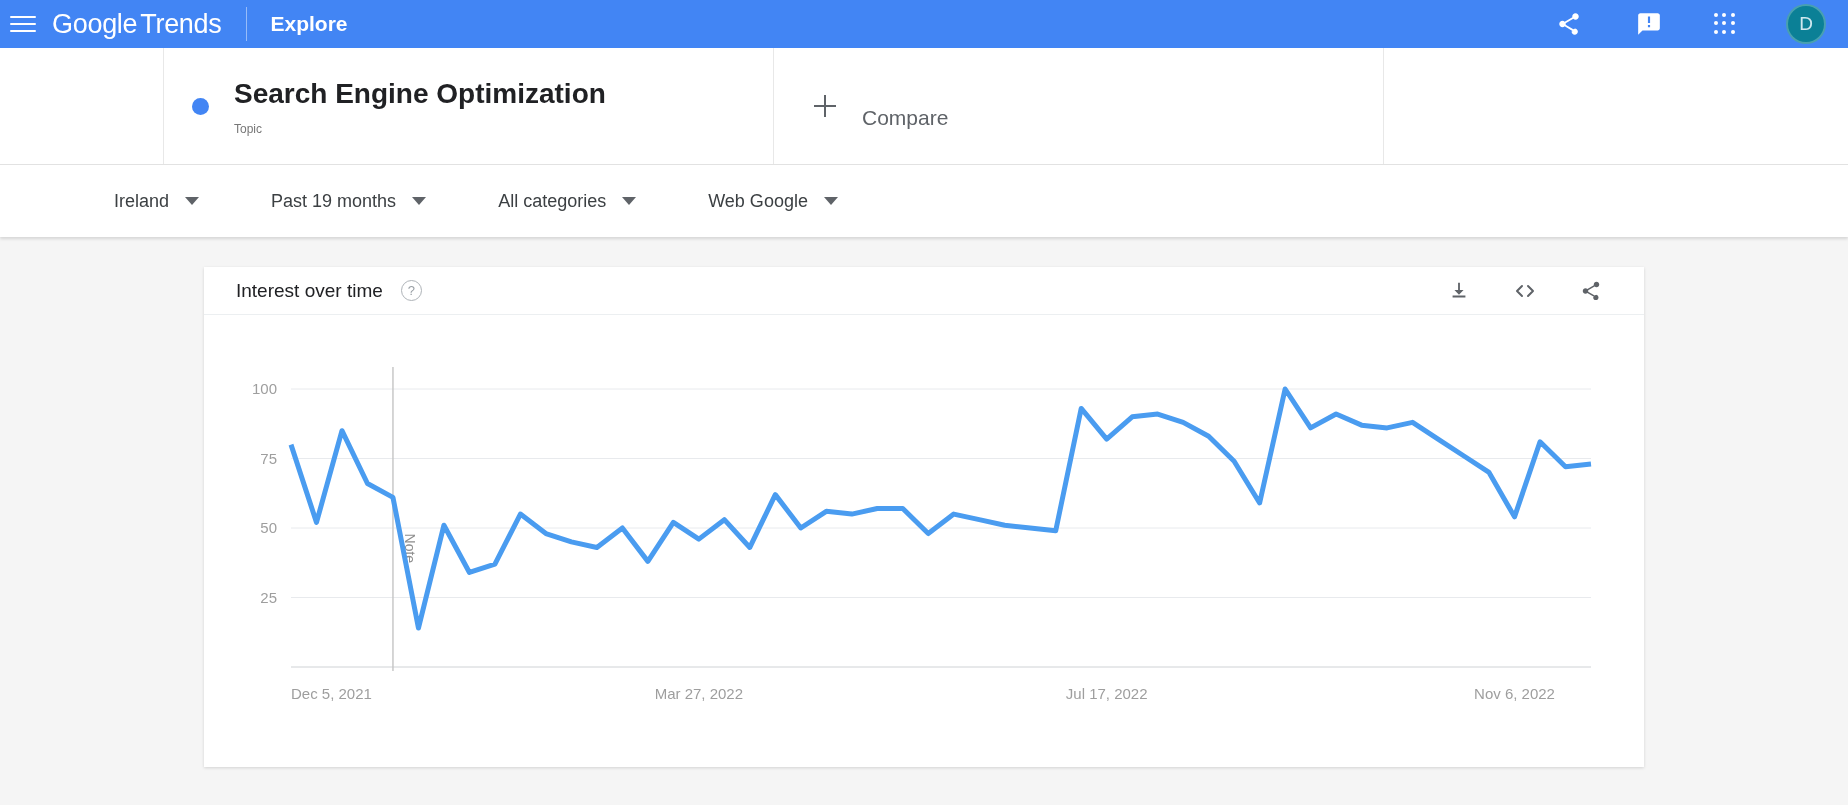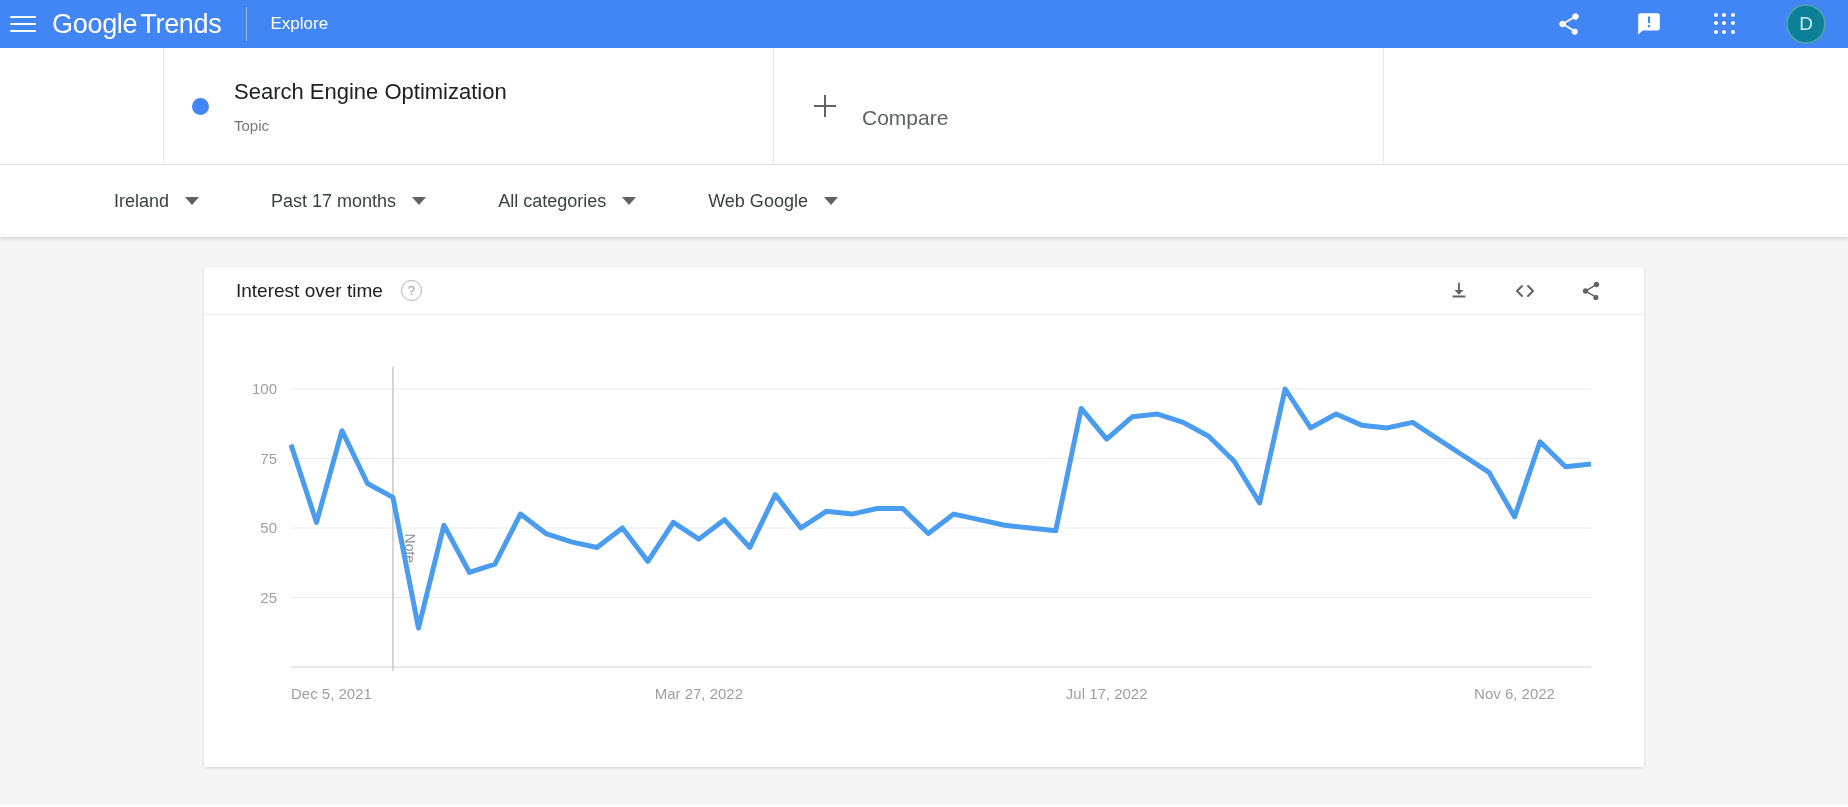--- a/index.html
+++ b/index.html
@@ -27,21 +27,21 @@
   .brand {
     font-size:27px; color:#fff; letter-spacing:-0.3px;
     display:flex; align-items:flex-start; white-space:nowrap;
   }
   .brand .g { font-weight:500; }
   .brand .t { font-weight:400; margin-left:3px; }
   .divider-v {
     width:1px; height:34px; background:rgba(255,255,255,.45);
     margin:0 24px;
   }
-  .explore { font-size:17px; color:#fff; font-weight:400; cursor:pointer; }
+  .explore { font-size:21px; color:#fff; font-weight:700; cursor:pointer; }
   .appbar-right {
     margin-left:auto; display:flex; align-items:center; gap:50px;
   }
   .icon-btn {
     width:30px; height:30px; display:flex; align-items:center; justify-content:center;
     cursor:pointer;
   }
   .apps-grid {
     width:22px; height:22px;
     display:grid; grid-template-columns:repeat(3,1fr); grid-template-rows:repeat(3,1fr);
@@ -61,22 +61,22 @@
   }
   .query-gutter { width:164px; border-right:1px solid #e8e8e8; }
   .query-term {
     flex:0 0 610px; display:flex; align-items:center;
     padding-left:28px; border-right:1px solid #e8e8e8;
   }
   .term-dot {
     width:17px; height:17px; border-radius:50%; background:#4285f4;
     margin-right:25px; flex:none;
   }
-  .term-title { font-size:22px; color:#202124; line-height:1.25; }
-  .term-sub { font-size:15px; color:#777; margin-top:11px; }
+  .term-title { font-size:28px; color:#202124; line-height:1.25;font-weight:bold; }
+  .term-sub { font-size:12px; color:#777; margin-top:11px; }
   .compare {
     flex:0 0 610px; display:flex; align-items:center; padding-left:40px;
     border-right:1px solid #e8e8e8; cursor:pointer;
   }
   .plus {
     position:relative; width:22px; height:22px; margin-right:26px; flex:none;
   }
   .plus:before, .plus:after {
     content:""; position:absolute; background:#5f6368;
   }
@@ -190,21 +190,21 @@
   </div>
   <div class="query-tail"></div>
 </div>
 
 <div class="filterbar">
   <div class="filter">
     <span class="filter-label">Ireland</span>
     <span class="caret"></span>
   </div>
   <div class="filter">
-    <span class="filter-label">Past 17 months</span>
+    <span class="filter-label">Past 19 months</span>
     <span class="caret"></span>
   </div>
   <div class="filter">
     <span class="filter-label">All categories</span>
     <span class="caret"></span>
   </div>
   <div class="filter">
     <span class="filter-label">Web Google</span>
     <span class="caret"></span>
   </div>

